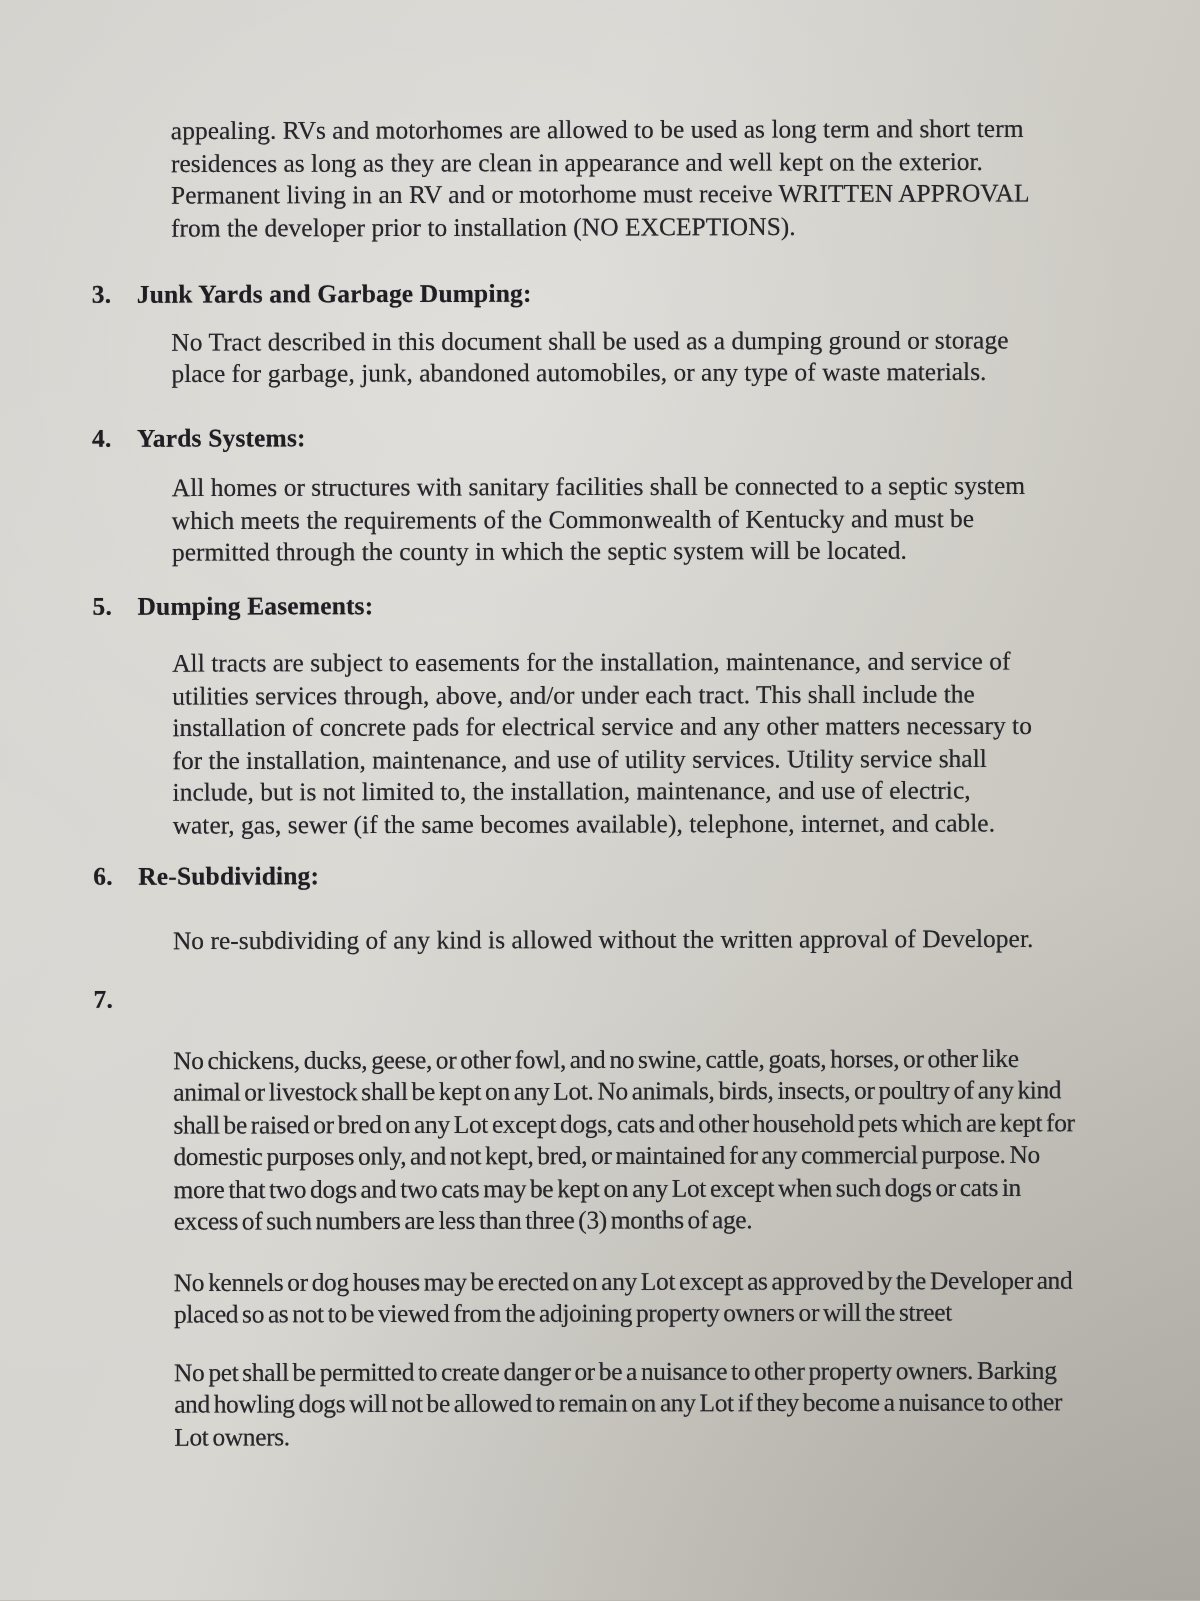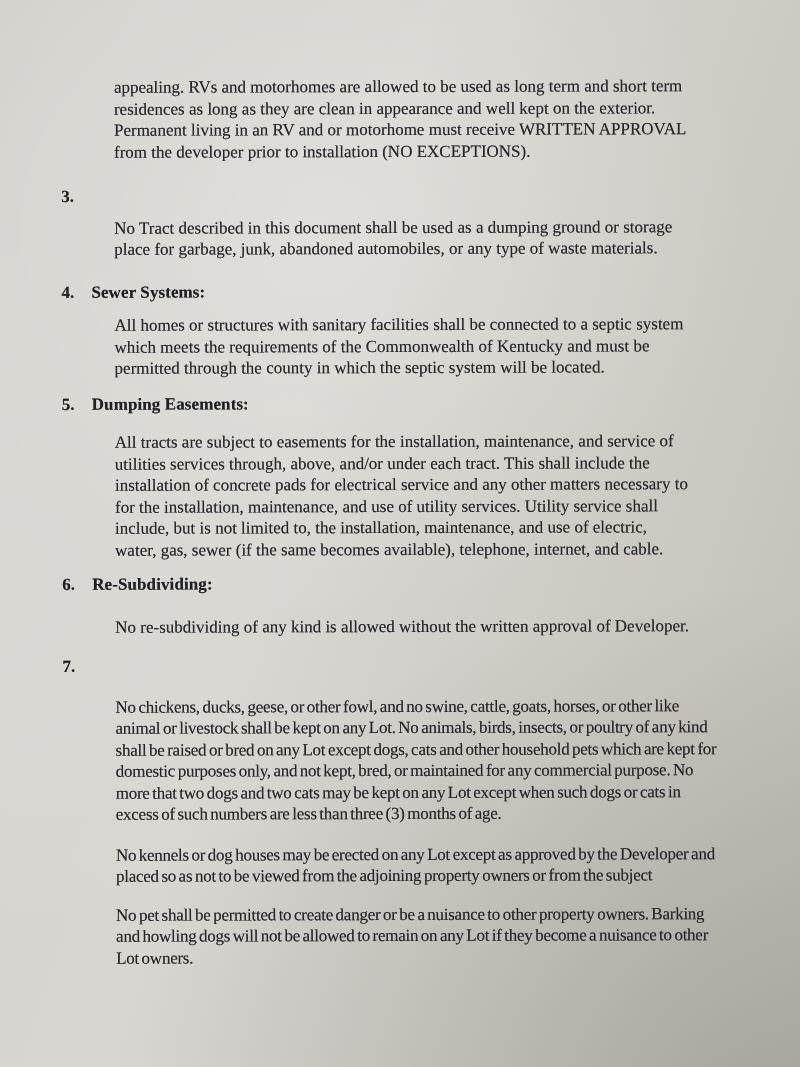--- a/index.html
+++ b/index.html
@@ -69,28 +69,29 @@
 <body>
 
 <div class="photo">
   <div class="content">
 
     <p class="para intro">appealing. RVs and motorhomes are allowed to be used as long term and short term residences as long as they are clean in appearance and well kept on the exterior. Permanent living in an RV and or motorhome must receive WRITTEN APPROVAL from the developer prior to installation (NO EXCEPTIONS).</p>
 
     <div class="section">
       <div class="heading h3">
         <span class="num">3.</span>
+        <span class="title">Junk Yards and Garbage Dumping:</span>
       </div>
       <p class="para p3">No Tract described in this document shall be used as a dumping ground or storage place for garbage, junk, abandoned automobiles, or any type of waste materials.</p>
     </div>
 
     <div class="section">
       <div class="heading h4">
         <span class="num">4.</span>
-        <span class="title">Sewer Systems:</span>
+        <span class="title">Yards Systems:</span>
       </div>
       <p class="para p4">All homes or structures with sanitary facilities shall be connected to a septic system which meets the requirements of the Commonwealth of Kentucky and must be permitted through the county in which the septic system will be located.</p>
     </div>
 
     <div class="section">
       <div class="heading h5">
         <span class="num">5.</span>
         <span class="title">Dumping Easements:</span>
       </div>
       <p class="para p5">All tracts are subject to easements for the installation, maintenance, and service of utilities services through, above, and/or under each tract. This shall include the installation of concrete pads for electrical service and any other matters necessary to for the installation, maintenance, and use of utility services. Utility service shall include, but is not limited to, the installation, maintenance, and use of electric, water, gas, sewer (if the same becomes available), telephone, internet, and cable.</p>
@@ -102,18 +103,18 @@
         <span class="title">Re-Subdividing:</span>
       </div>
       <p class="para p6">No re-subdividing of any kind is allowed without the written approval of Developer.</p>
     </div>
 
     <div class="section">
       <div class="heading h7">
         <span class="num">7.</span>
       </div>
       <p class="para p7 tight">No chickens, ducks, geese, or other fowl, and no swine, cattle, goats, horses, or other like animal or livestock shall be kept on any Lot. No animals, birds, insects, or poultry of any kind shall be raised or bred on any Lot except dogs, cats and other household pets which are kept for domestic purposes only, and not kept, bred, or maintained for any commercial purpose. No more that two dogs and two cats may be kept on any Lot except when such dogs or cats in excess of such numbers are less than three (3) months of age.</p>
-      <p class="para p7b tight"><span>No kennels or dog houses may be erected on any Lot except as approved by the Developer and placed so as not to be viewed from the </span><span class="underline-word">adjoining</span><span> property owners or from the subject</span></p>
+      <p class="para p7b tight"><span>No kennels or dog houses may be erected on any Lot except as approved by the Developer and placed so as not to be viewed from the </span><span class="underline-word">adjoining</span><span> property owners or will the street</span></p>
       <p class="para p7c tight">No pet shall be permitted to create danger or be a nuisance to other property owners. Barking and howling dogs will not be allowed to remain on any Lot if they become a nuisance to other Lot owners.</p>
     </div>
 
   </div>
 </div>
 
 </body></html>

